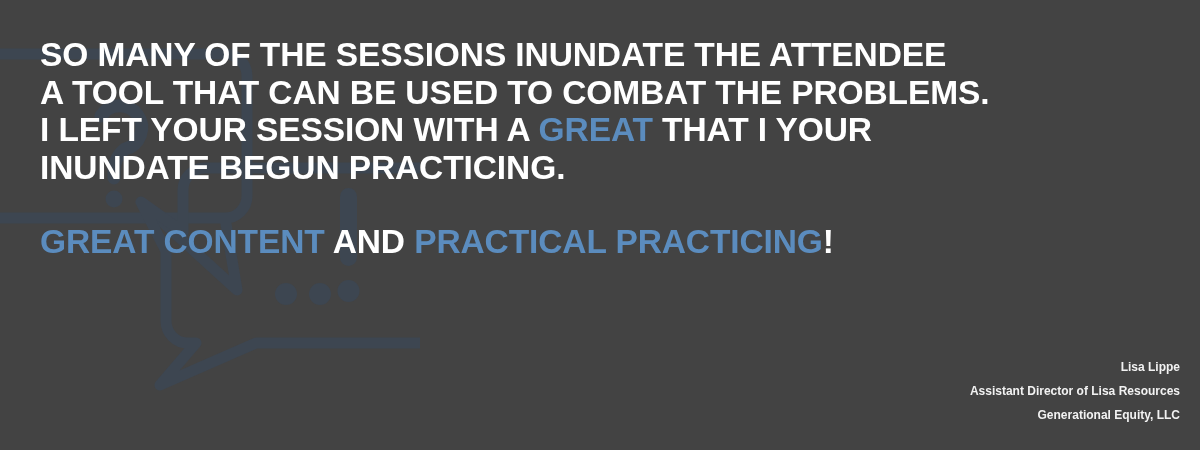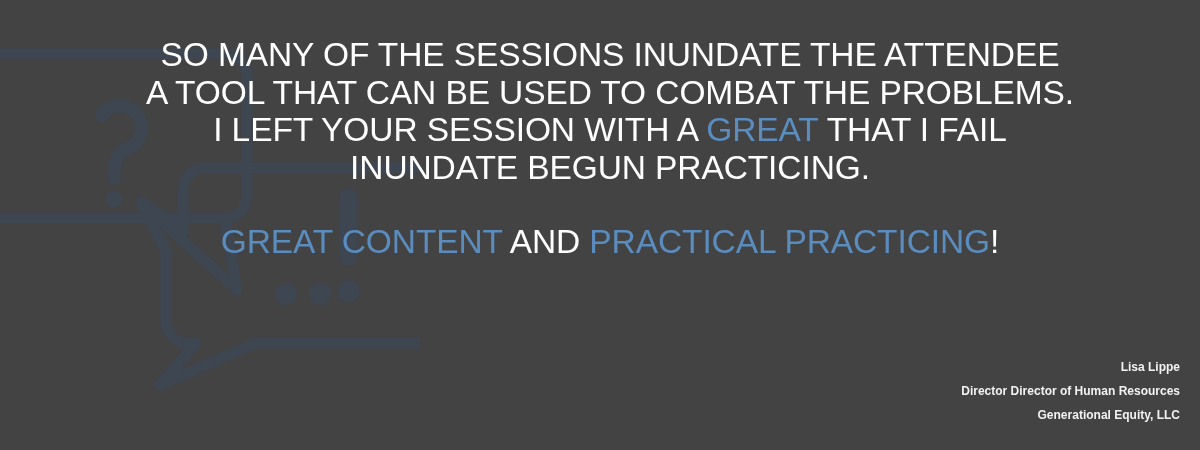--- a/index.html
+++ b/index.html
@@ -40,27 +40,27 @@
   .quote-block {
     position: absolute;
     left: 40px;
     top: 36px;
     width: 1140px;
     text-align: right;
   }
 
   .quote-line {
     font-family: "Liberation Sans", sans-serif;
-    font-weight: 400;
+    font-weight: 700;
     font-size: 33.5px;
     line-height: 37.5px;
     letter-spacing: -0.1px;
     color: #ffffff;
     white-space: nowrap;
-    text-align: center;
+    text-align: left;
   }
 
   .para-gap {
     height: 37px;
   }
 
   .accent {
     color: #5b8cbe;
   }
 
@@ -136,28 +136,28 @@
         <circle cx="286" cy="248" r="11"></circle>
         <circle cx="320" cy="248" r="11"></circle>
       </g>
     </svg>
   </div>
 
   <div class="quote-block">
     <div id="para1">
         <div class="quote-line"><span>SO MANY OF THE SESSIONS INUNDATE THE ATTENDEE</span></div>
         <div class="quote-line"><span>A TOOL THAT CAN BE USED TO COMBAT THE PROBLEMS.</span></div>
-        <div class="quote-line"><span>I LEFT YOUR SESSION WITH A </span><span class="accent">GREAT</span><span> THAT I FAIL</span></div>
+        <div class="quote-line"><span>I LEFT YOUR SESSION WITH A </span><span class="accent">GREAT</span><span> THAT I YOUR</span></div>
         <div class="quote-line"><span>INUNDATE BEGUN PRACTICING.</span></div>
       </div>
     <div class="para-gap"></div>
     <div id="para2">
         <div class="quote-line"><span class="accent">GREAT CONTENT</span><span> AND </span><span class="accent">PRACTICAL PRACTICING</span><span>!</span></div>
       </div>
   </div>
 
   <div class="attribution">
     <div class="attribution-line">Lisa Lippe</div>
-    <div class="attribution-line">Director Director of Human Resources</div>
+    <div class="attribution-line">Assistant Director of Lisa Resources</div>
     <div class="attribution-line">Generational Equity, LLC</div>
   </div>
 
 </div>
 
 </body></html>

